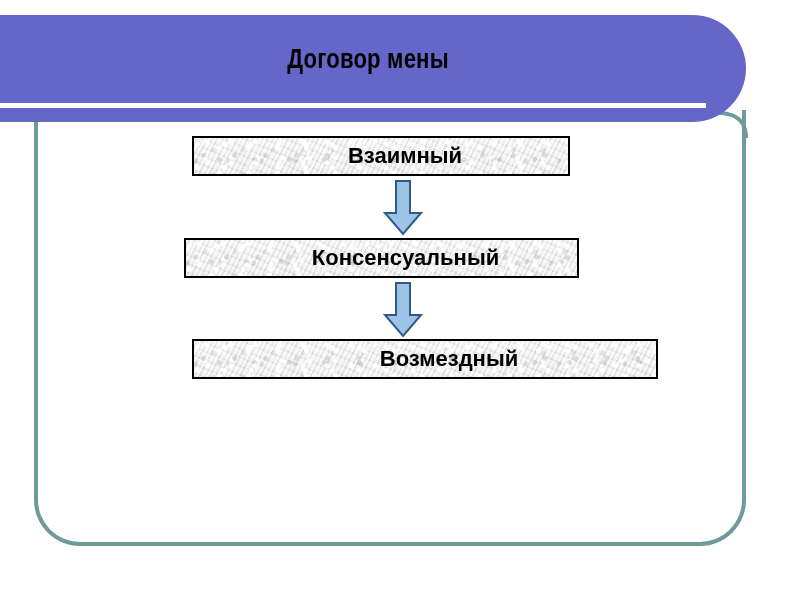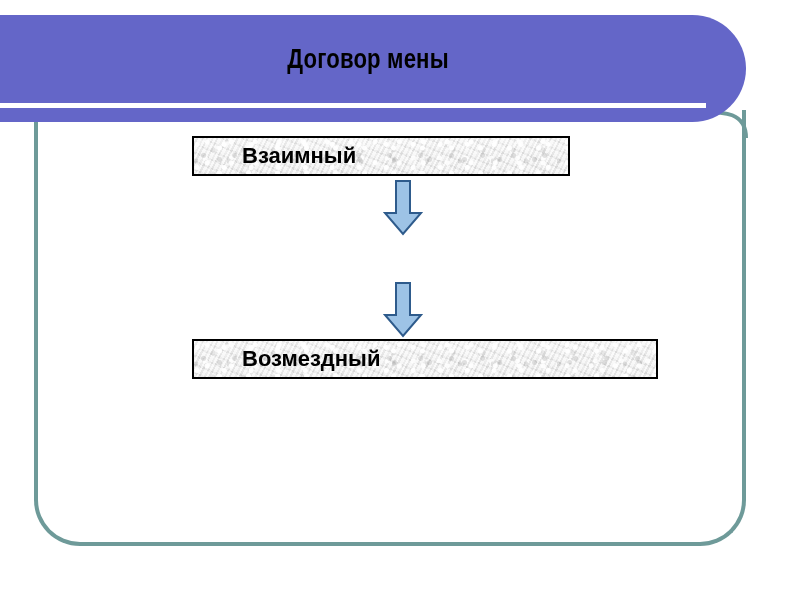--- a/index.html
+++ b/index.html
@@ -92,20 +92,21 @@
     white-space: nowrap;
   }
 
   
   .flow-box {
     position: absolute;
     box-sizing: border-box;
     border: 2px solid #000000;
     display: flex;
     align-items: center;
+    justify-content: center;
     color: #000000;
     font-family: "Liberation Sans", sans-serif;
     font-weight: bold;
     font-size: 22px;
     white-space: nowrap;
     
     background-color: #ECECEC;
     background-image:
       radial-gradient(circle at 12% 28%, rgba(255,255,255,0.95) 0 2px, rgba(0,0,0,0) 3px),
       radial-gradient(circle at 31% 67%, rgba(160,160,160,0.30) 0 2px, rgba(0,0,0,0) 3px),
@@ -161,20 +162,23 @@
   </div>
 
   <div id="box-1" class="flow-box">
     <span>Взаимный</span>
   </div>
 
   <svg id="arrow-1" class="flow-arrow" viewBox="0 0 44 56" xmlns="http://www.w3.org/2000/svg">
     <polygon points="15,1 29,1 29,33 40,33 22,54 4,33 15,33" fill="#9DC3E6" stroke="#2E5B8C" stroke-width="2" stroke-linejoin="miter"></polygon>
   </svg>
 
+  <div id="box-2" class="flow-box">
+    <span>Консенсуальный</span>
+  </div>
 
   <svg id="arrow-2" class="flow-arrow" viewBox="0 0 44 56" xmlns="http://www.w3.org/2000/svg">
     <polygon points="15,1 29,1 29,33 40,33 22,54 4,33 15,33" fill="#9DC3E6" stroke="#2E5B8C" stroke-width="2" stroke-linejoin="miter"></polygon>
   </svg>
 
   <div id="box-3" class="flow-box">
     <span>Возмездный</span>
   </div>
 
 </div>

